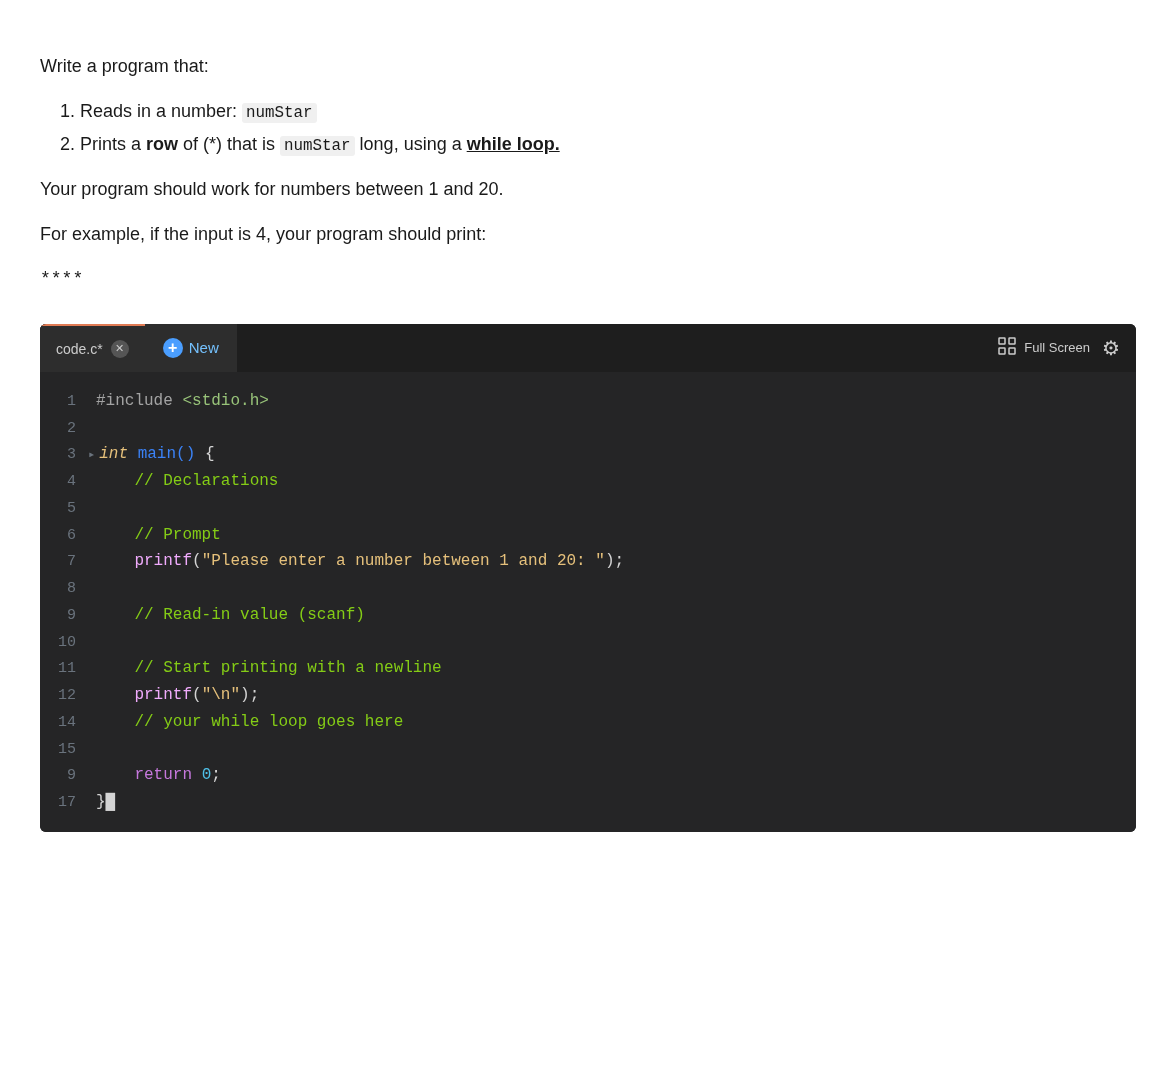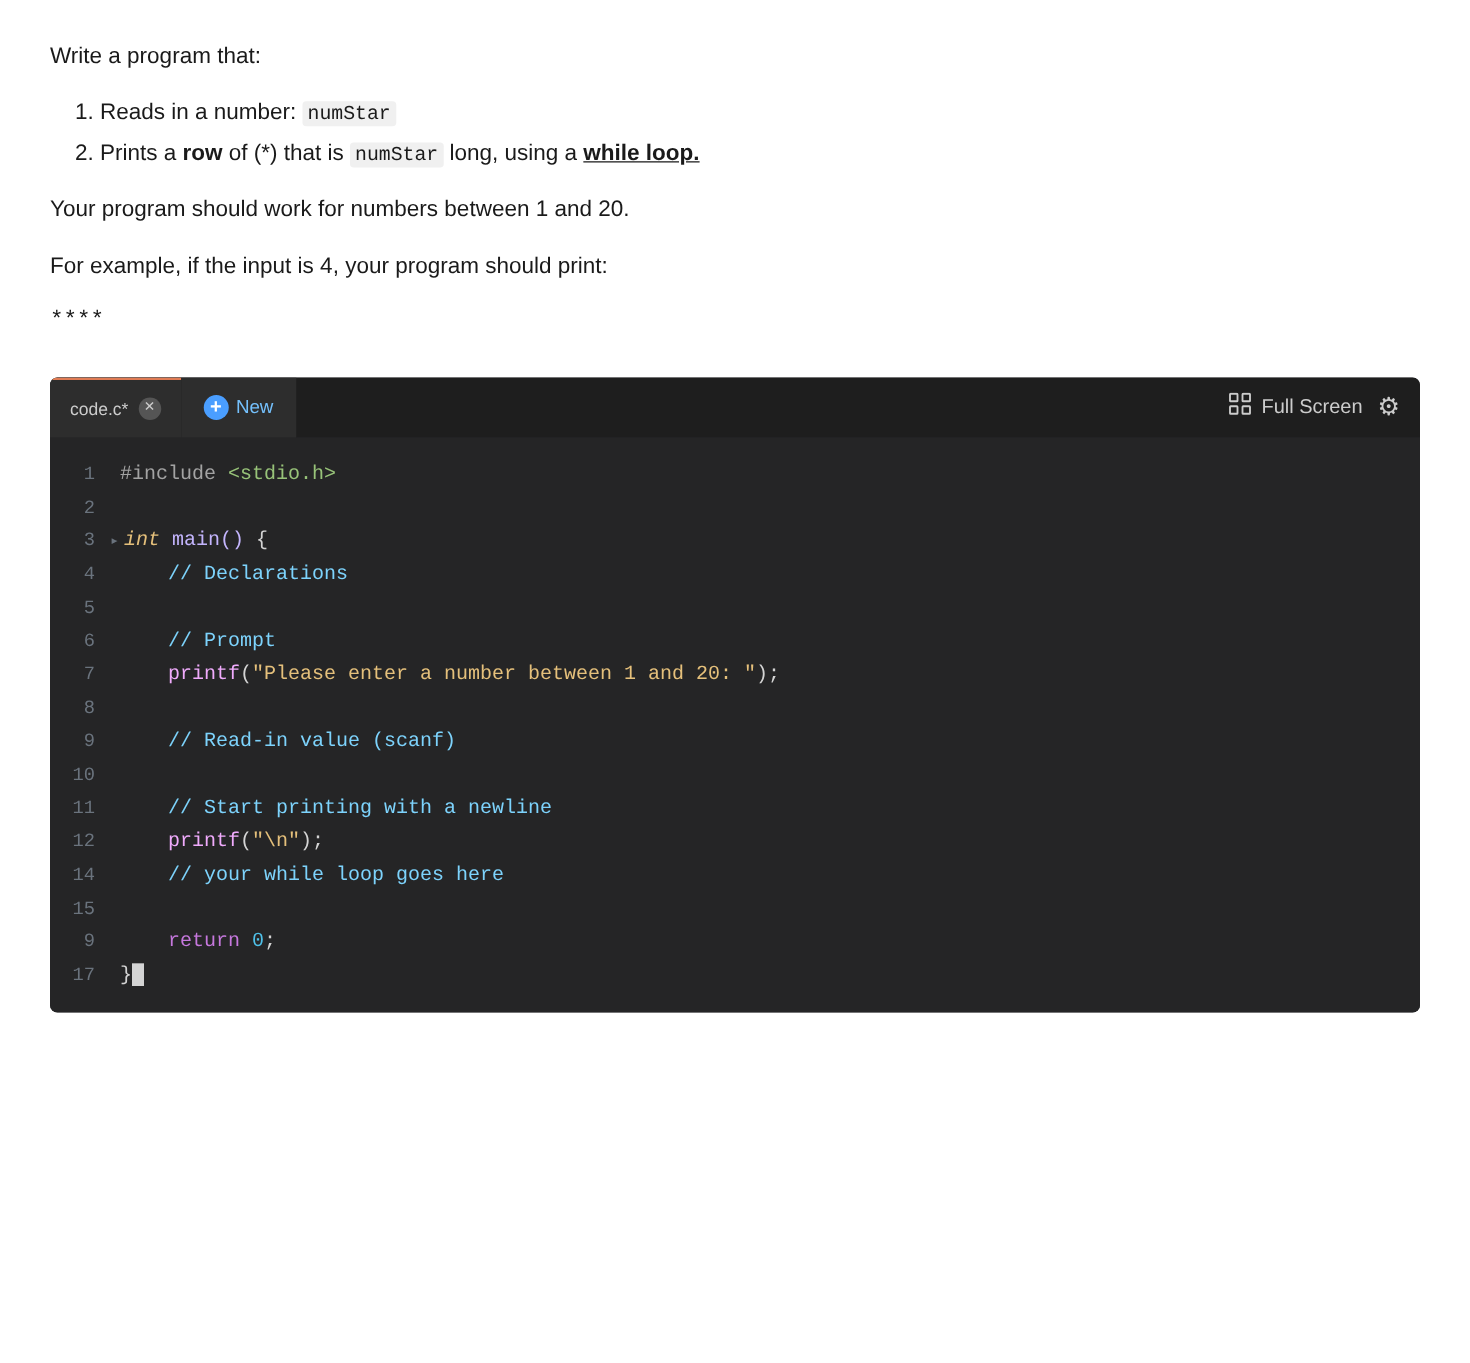--- a/index.html
+++ b/index.html
@@ -8,20 +8,21 @@
       background: #fff;
       color: #1a1a1a;
       font-size: 18px;
       line-height: 1.6;
       padding: 30px 40px;
     }
 
     .instructions {
       max-width: 1100px;
       margin-bottom: 30px;
+      margin-top: 22px;
     }
 
     .instructions p {
       margin-bottom: 16px;
     }
 
     .instructions ol {
       margin-left: 40px;
       margin-bottom: 16px;
     }
@@ -137,21 +138,21 @@
       padding-right: 16px;
     }
 
     .fullscreen-btn {
       background: none;
       border: none;
       color: #ccc;
       display: flex;
       align-items: center;
       gap: 8px;
-      font-size: 16px;
+      font-size: 13px;
       cursor: pointer;
       font-family: -apple-system, BlinkMacSystemFont, sans-serif;
     }
 
     .gear-icon {
       color: #ccc;
       font-size: 20px;
       cursor: pointer;
       background: none;
       border: none;
@@ -192,24 +193,24 @@
     .line-content {
       color: #d4d4d4;
       white-space: pre;
       flex: 1;
     }
 
     
     .kw-include { color: #a3a3a3; }
     .kw-header { color: #98c379; }
     .kw-type { color: #e5c07b; font-style: italic; }
-    .kw-func { color: #c4b5fd; }
+    .kw-func { color: #3b82f6; }
     .kw-printf { color: #f0abfc; }
     .kw-string { color: #e5c07b; }
-    .kw-comment { color: #7dd3fc; text-align: center; }
+    .kw-comment { color: #84cc16; text-align: center; }
     .kw-return { color: #c678dd; margin-top: 38px; }
     .kw-zero { color: #4fc1e9; }
     .kw-brace { color: #d4d4d4; }
   </style>
 </head>
 <body>
 
 <div class="instructions">
   <p>Write a program that:</p>
   <ol>

